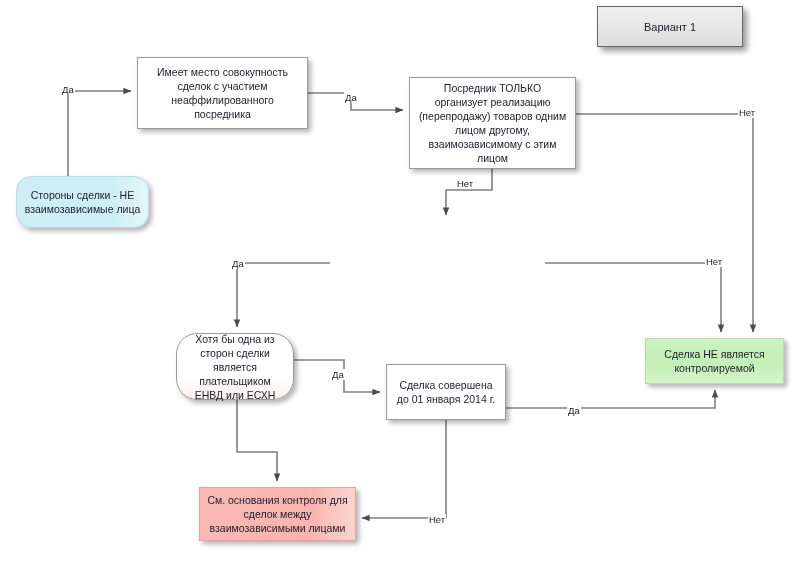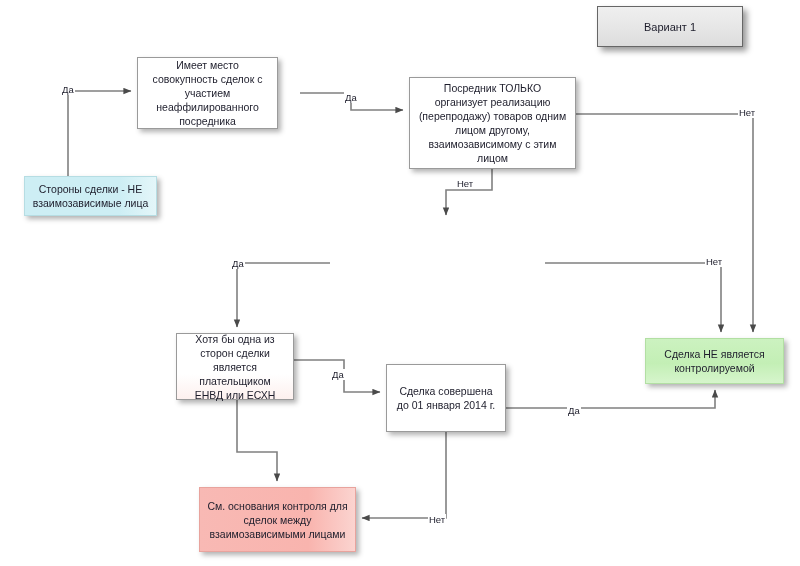--- a/index.html
+++ b/index.html
@@ -105,46 +105,46 @@
       <path d="M506,408 L715,408 L715,390" marker-end="url(#arrow)"></path>
 
       <path d="M446,420 L446,518 L362,518" marker-end="url(#arrow)"></path>
     </g>
   </svg>
 
   <div class="node node-title" style="left:597px; top:6px; width:146px; height:41px;">
     <span>Вариант 1</span>
   </div>
 
-  <div class="node node-cyan" style="left:24px; top:176px; width:133px; height:40px;">
+  <div class="node node-cyan" style="left:16px; top:176px; width:133px; height:52px;border-radius:15px;">
     <span>Стороны сделки - НЕ взаимозависимые лица</span>
   </div>
 
-  <div class="node node-white" style="left:137px; top:57px; width:141px; height:72px;">
+  <div class="node node-white" style="left:137px; top:57px; width:171px; height:72px;">
     <span>Имеет место совокупность сделок с участием неаффилированного посредника</span>
   </div>
 
   <div class="node node-white" style="left:409px; top:77px; width:167px; height:92px;">
     <span>Посредник ТОЛЬКО организует реализацию (перепродажу) товаров одним лицом другому, взаимозависимому с этим лицом</span>
   </div>
 
 
-  <div class="node node-white node-pinkfade" style="left:176px; top:333px; width:118px; height:67px;">
+  <div class="node node-white node-pinkfade" style="left:176px; top:333px; width:118px; height:67px;border-radius:21px;">
     <span>Хотя бы одна из сторон сделки является плательщиком ЕНВД или ЕСХН</span>
   </div>
 
-  <div class="node node-white" style="left:386px; top:364px; width:120px; height:68px;">
+  <div class="node node-white" style="left:386px; top:364px; width:120px; height:56px;">
     <span>Сделка совершена до 01 января 2014 г.</span>
   </div>
 
   <div class="node node-green" style="left:645px; top:338px; width:139px; height:46px;">
     <span>Сделка НЕ является контролируемой</span>
   </div>
 
-  <div class="node node-pink" style="left:199px; top:487px; width:157px; height:65px;">
+  <div class="node node-pink" style="left:199px; top:487px; width:157px; height:54px;">
     <span>См. основания контроля для сделок между взаимозависимыми лицами</span>
   </div>
 
   <div class="edge-label" style="left:61px; top:84px;">Да</div>
   <div class="edge-label" style="left:344px; top:92px;">Да</div>
   <div class="edge-label" style="left:456px; top:178px;">Нет</div>
   <div class="edge-label" style="left:738px; top:107px;">Нет</div>
   <div class="edge-label" style="left:231px; top:258px;">Да</div>
   <div class="edge-label" style="left:705px; top:256px;">Нет</div>
   <div class="edge-label" style="left:331px; top:369px;">Да</div>

